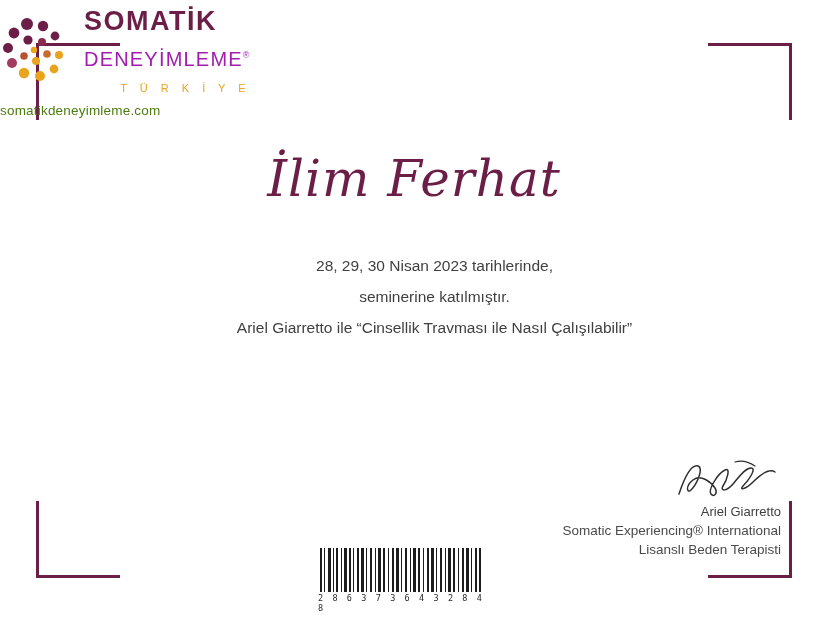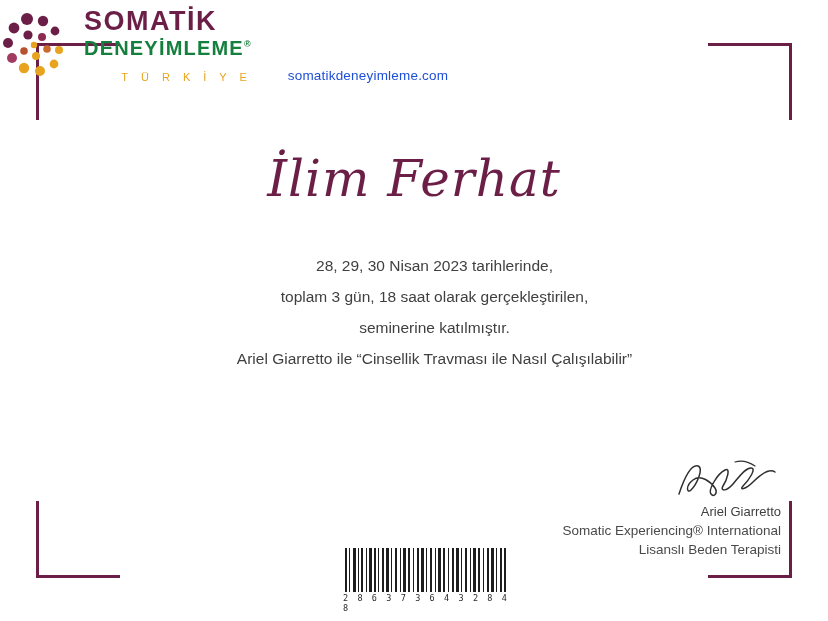--- a/index.html
+++ b/index.html
@@ -39,47 +39,47 @@
   .m5 { left: 120px;  top: 0;  width: 150px; height: 48px; }
   .m6 { right: 120px; top: 0;  width: 150px; height: 48px; }
   .m7 { left: 120px;  bottom: 0; width: 150px; height: 48px; }
   .m8 { right: 120px; bottom: 0; width: 150px; height: 48px; }
 
   
   .header {
     position: absolute;
     top: 8px; left: 0; right: 0;
     display: flex;
-    align-items: flex-end;
-    gap: 36px;
+    flex-direction: column;
+    align-items: flex-start;
   }
   .logo-row {
     display: flex;
     align-items: center;
     gap: 10px;
   }
   .logo-mark { width: 74px; height: 74px; flex: 0 0 74px; }
   .logo-text { display: flex; flex-direction: column; line-height: 1; }
   .logo-l1 {
     font-size: 27px; font-weight: bold; letter-spacing: 1.5px;
     color: #6b1f47;
   }
   .logo-l2 {
-    font-size: 20px; font-weight: bold; letter-spacing: 1.2px;
-    color: #15803d; margin-top: 3px;
+    font-size: 20px; font-weight: normal; letter-spacing: 1.2px;
+    color: #a21caf; margin-top: 14px;
   }
   .logo-l2 sup { font-size: 9px; vertical-align: super; }
   .logo-l3 {
     font-size: 11px; letter-spacing: 5px; color: #e8a41e;
     margin-top: 14px; text-align: right;
   }
   .site {
     margin-top: 9px;
     font-size: 13.5px;
-    color: #1d4ed8;
+    color: #4d7c0f;
     letter-spacing: 0.2px;
   }
 
   
   .recipient {
     position: absolute;
     top: 150px; left: 0; right: 0;
     text-align: center;
     font-family: "DejaVu Serif", serif;
     font-style: italic;
@@ -122,21 +122,21 @@
   .sign-line {
     font-size: 13.5px;
     color: #4a4a4a;
     line-height: 19px;
     text-align: right;
   }
 
   
   .barcode-wrap {
     position: absolute;
-    left: 343px; bottom: 8px;
+    left: 318px; bottom: 8px;
     width: 166px;
     text-align: left;
   }
   .barcode {
     height: 44px;
     width: 166px;
     display: block;
   }
   .barcode-num {
     font-family: "DejaVu Sans Mono", monospace;
@@ -198,21 +198,20 @@
       <div class="logo-l3">T Ü R K İ Y E</div>
     </div>
   </div>
   <div class="site">somatikdeneyimleme.com</div>
 </div>
 
 <div class="recipient">İlim Ferhat</div>
 
 <div class="body-text">
   <div>28, 29, 30 Nisan 2023 tarihlerinde,</div>
-  <div>toplam 3 gün, 18 saat olarak gerçekleştirilen,</div>
   <div>seminerine katılmıştır.</div>
   <div>Ariel Giarretto ile “Cinsellik Travması ile Nasıl Çalışılabilir”</div>
 </div>
 
 <div class="sign-block">
   <div class="signature">
     <svg width="110" height="46" viewBox="0 0 110 46" aria-hidden="true">
       <path d="M8 38 C14 20, 20 8, 27 10 C33 12, 26 28, 20 34 C16 38, 14 30, 22 24 C30 18, 40 26, 44 32 C47 37, 43 42, 40 38 C37 34, 46 18, 54 14 C60 11, 56 24, 52 30 C49 35, 55 36, 62 28 C68 21, 74 12, 80 12 C86 12, 78 24, 72 30 C68 34, 74 34, 82 26 C90 18, 98 12, 104 16" fill="none" stroke="#2f2f2f" stroke-width="1.5" stroke-linecap="round"></path>
       <path d="M64 6 C70 4, 78 6, 84 10" fill="none" stroke="#2f2f2f" stroke-width="1.2" stroke-linecap="round"></path>
     </svg>

